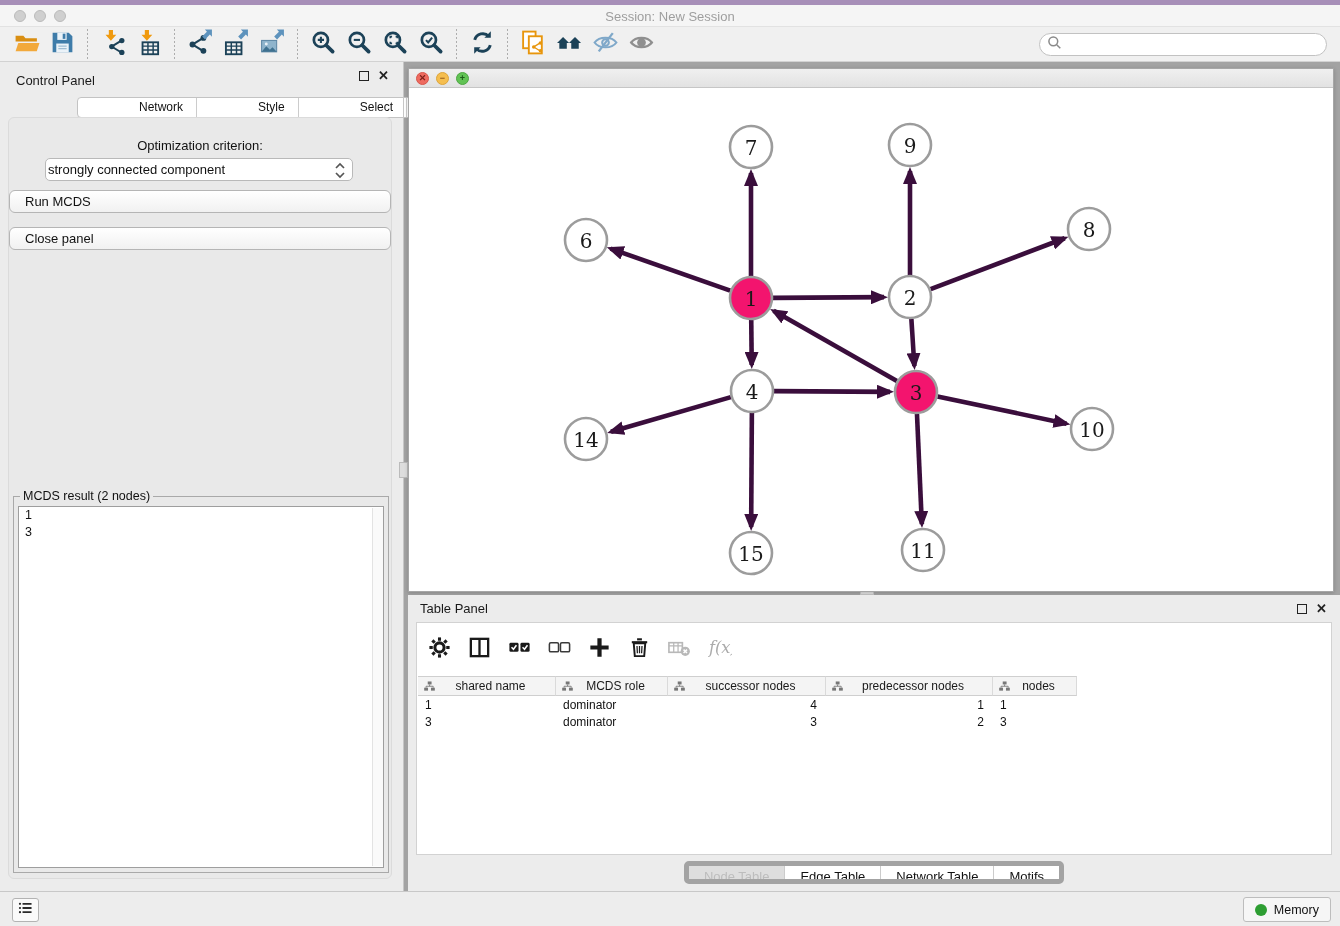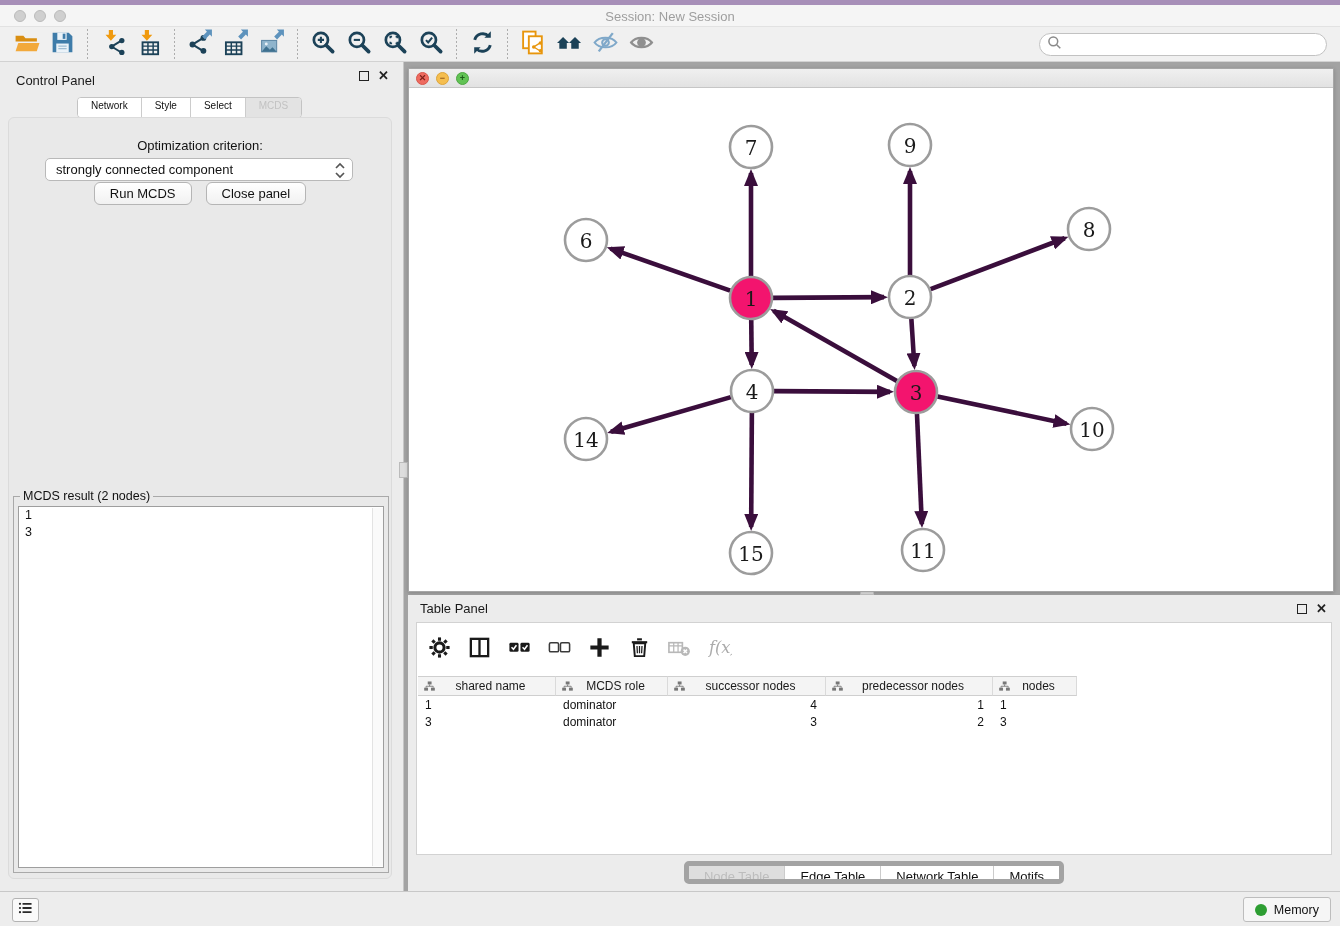--- a/index.html
+++ b/index.html
@@ -21,28 +21,28 @@
   .search-box input { border:none; outline:none; flex:1; font-size:12px; background:transparent; margin-left:4px; }
 
   
   .cp { position:absolute; left:0; top:62px; width:403px; height:829px; background:#ECECEC; }
   .panel-head-title { position:absolute; left:16px; top:11px; font-size:13px; color:#1A1A1A; }
   .panel-ctrls { position:absolute; top:9px; display:flex; gap:9px; align-items:center; }
   .cp .panel-ctrls { right:14px; }
   .float-glyph { width:10px; height:10px; border:1.6px solid #222; display:inline-block; }
   .close-glyph { font-size:13px; font-weight:bold; color:#222; line-height:10px; }
   .cp-tabs { position:absolute; left:77px; top:35px; height:21px; display:flex; border:1px solid #C3C3C3; border-radius:4px; overflow:hidden; background:#FFF; }
-  .cp-tab { font-size:10px; color:#111; padding:2px 13px 14px; border-right:1px solid #CCC; background:#FFF; white-space:nowrap; }
+  .cp-tab { font-size:12px; color:#111; padding:2px 13px 14px; border-right:1px solid #CCC; background:#FFF; white-space:nowrap;margin-left:48px; }
   .cp-tab:last-child { border-right:none; }
   .cp-tab.active { background:#E3E3E3; color:#C2C2C2; }
   .cp-content { position:absolute; left:8px; top:55px; width:384px; height:762px; background:#E9E9E9; border:1px solid #DBDBDB; border-radius:6px; }
   .opt-label { position:absolute; left:0; width:100%; top:20px; text-align:center; font-size:13px; color:#111; }
-  .combo { position:absolute; left:36px; top:40px; width:308px; height:23px; background:#FFF; border:1px solid #B9B9B9; border-radius:5px; display:flex; align-items:center; font-size:13px; color:#111; padding-left:10px; }
+  .combo { position:absolute; left:36px; top:40px; width:308px; height:23px; background:#FFF; border:1px solid #B9B9B9; border-radius:5px; display:flex; align-items:center; font-size:13px; color:#111; padding-left:2px; }
   .combo svg { position:absolute; right:6px; top:3px; }
-  .btn-row { position:absolute; left:0; top:64px; width:100%; display:flex; justify-content:center; gap:14px; }
+  .btn-row { position:absolute; left:0; top:72px; width:100%; display:flex; justify-content:center; gap:14px;flex-direction:column; }
   .btn { height:23px; background:linear-gradient(#FFFFFF,#F1F1F1); border:1px solid #B5B5B5; border-radius:6px; font-size:13px; color:#111; padding:0 15px; display:flex; align-items:center; }
   .groupbox { position:absolute; left:4px; top:378px; width:376px; height:377px; border:1px solid #A9A9A9; }
   .groupbox-legend { position:absolute; left:6px; top:-8px; background:#E9E9E9; padding:0 3px; font-size:12.5px; color:#111; }
   .result-area { position:absolute; left:4px; top:9px; right:4px; bottom:4px; background:#FFF; border:1px solid #9E9E9E; overflow:hidden; }
   .result-line { font-size:12.5px; color:#111; padding:0 6px; line-height:16.5px; }
   .result-line:first-child { padding-top:4px; }
   .result-scroll { position:absolute; right:0; top:1px; bottom:1px; width:11px; background:#FAFAFA; border-left:1px solid #E3E3E3; }
 
   .v-split { position:absolute; left:403px; top:62px; width:1px; height:829px; background:#C6C6C6; }
   .v-split-handle { position:absolute; left:399px; top:462px; width:9px; height:16px; background:#DDD; border:1px solid #BBB; }

